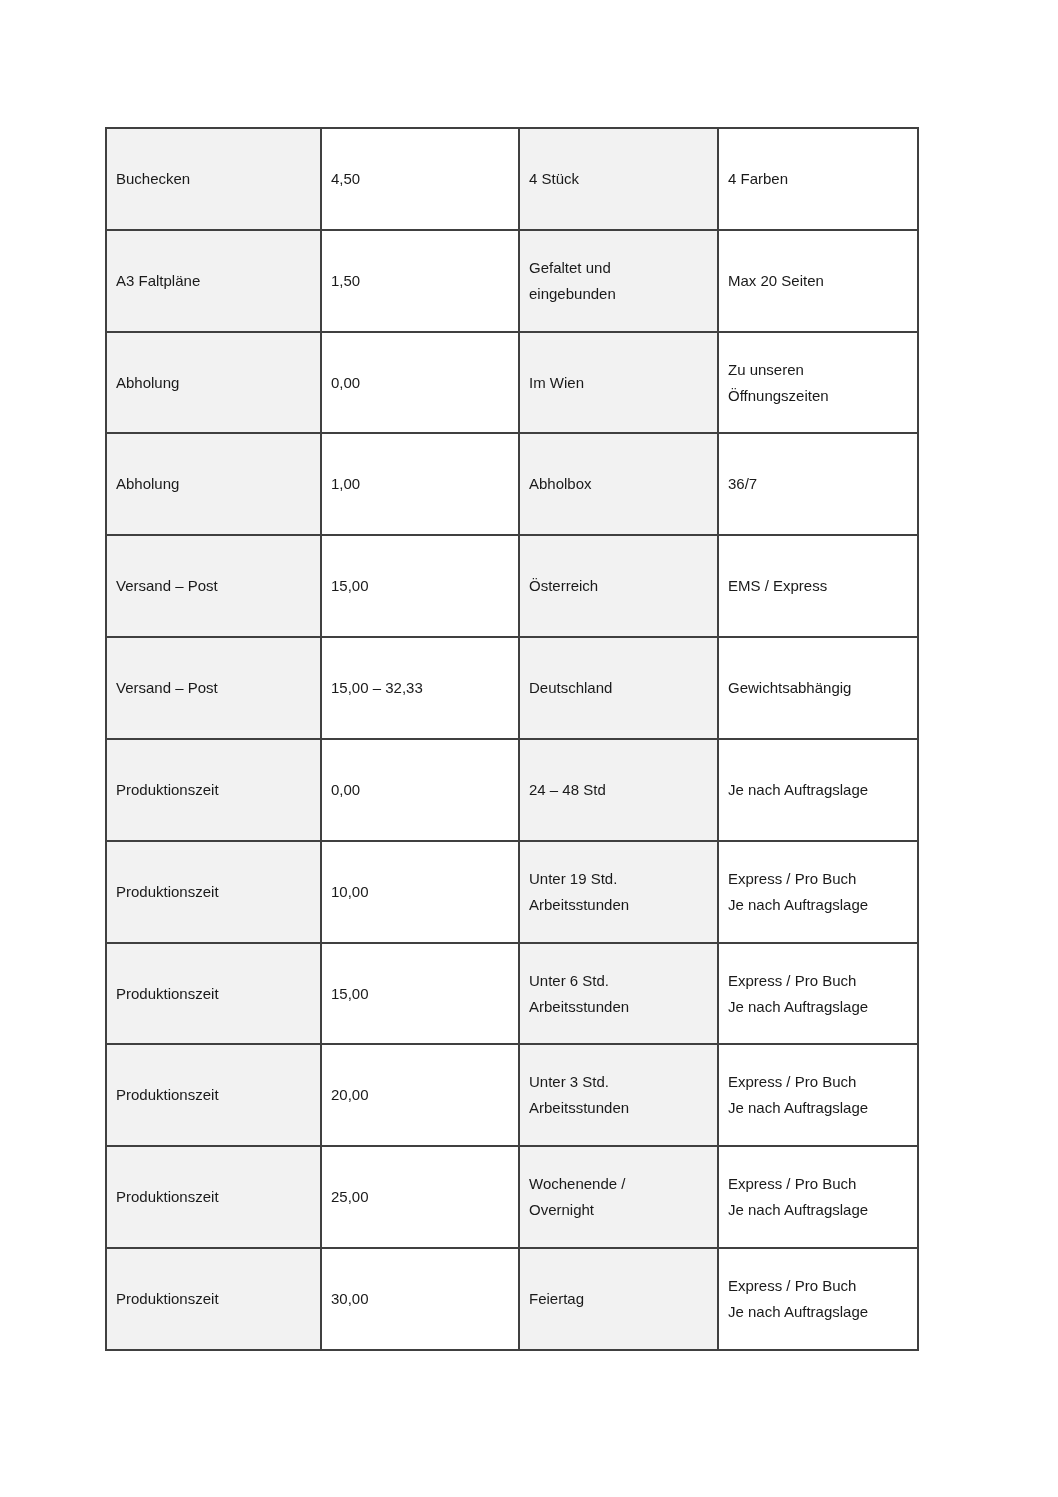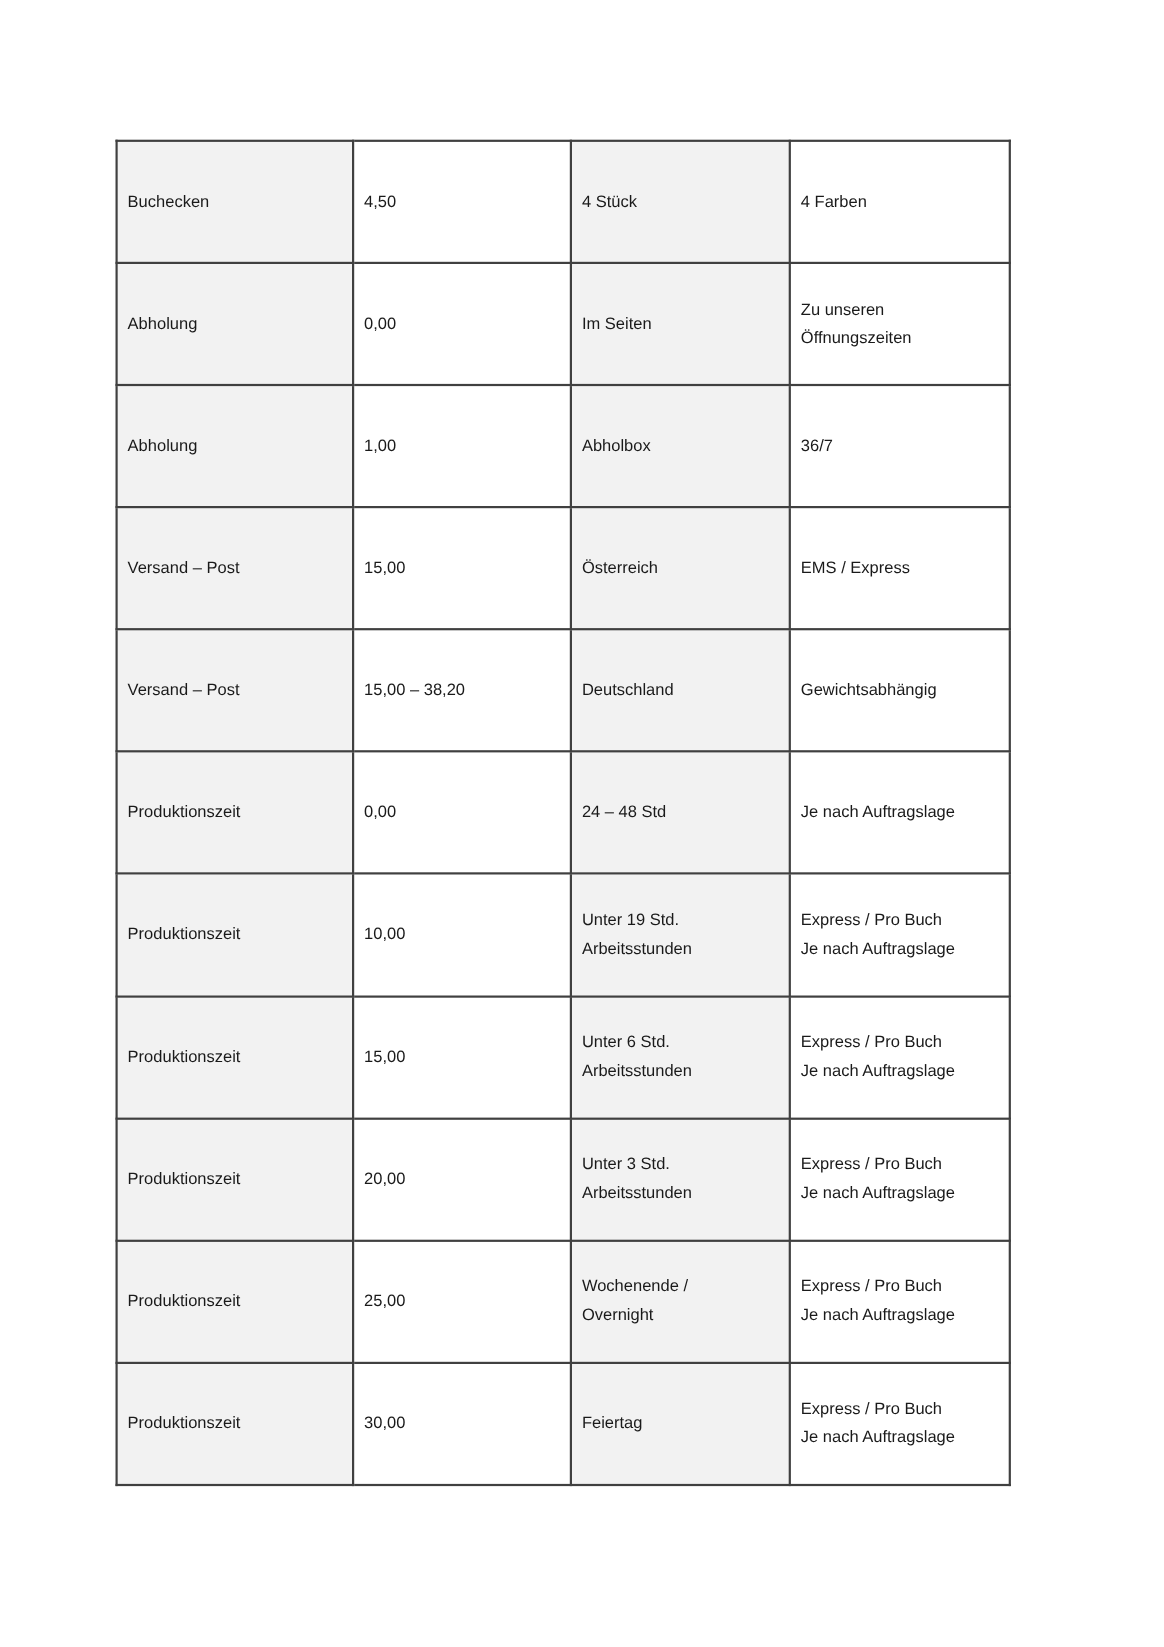--- a/index.html
+++ b/index.html
@@ -57,41 +57,48 @@
       <col class="c4">
     </colgroup>
     <tbody>
         <tr>
           <td class="shaded">Buchecken</td>
           <td>4,50</td>
           <td class="shaded">4 Stück</td>
           <td>4 Farben</td>
         </tr>
         <tr>
+          <td class="shaded">A3 Faltpläne</td>
+          <td>1,50</td>
+          <td class="shaded">Gefaltet und
+eingebunden</td>
+          <td>Max 20 Seiten</td>
+        </tr>
+        <tr>
           <td class="shaded">Abholung</td>
           <td>0,00</td>
-          <td class="shaded">Im Seiten</td>
+          <td class="shaded">Im Wien</td>
           <td>Zu unseren
 Öffnungszeiten</td>
         </tr>
         <tr>
           <td class="shaded">Abholung</td>
           <td>1,00</td>
           <td class="shaded">Abholbox</td>
           <td>36/7</td>
         </tr>
         <tr>
           <td class="shaded">Versand – Post</td>
           <td>15,00</td>
           <td class="shaded">Österreich</td>
           <td>EMS / Express</td>
         </tr>
         <tr>
           <td class="shaded">Versand – Post</td>
-          <td>15,00 – 38,20</td>
+          <td>15,00 – 32,33</td>
           <td class="shaded">Deutschland</td>
           <td>Gewichtsabhängig</td>
         </tr>
         <tr>
           <td class="shaded">Produktionszeit</td>
           <td>0,00</td>
           <td class="shaded">24 – 48 Std</td>
           <td>Je nach Auftragslage</td>
         </tr>
         <tr>

